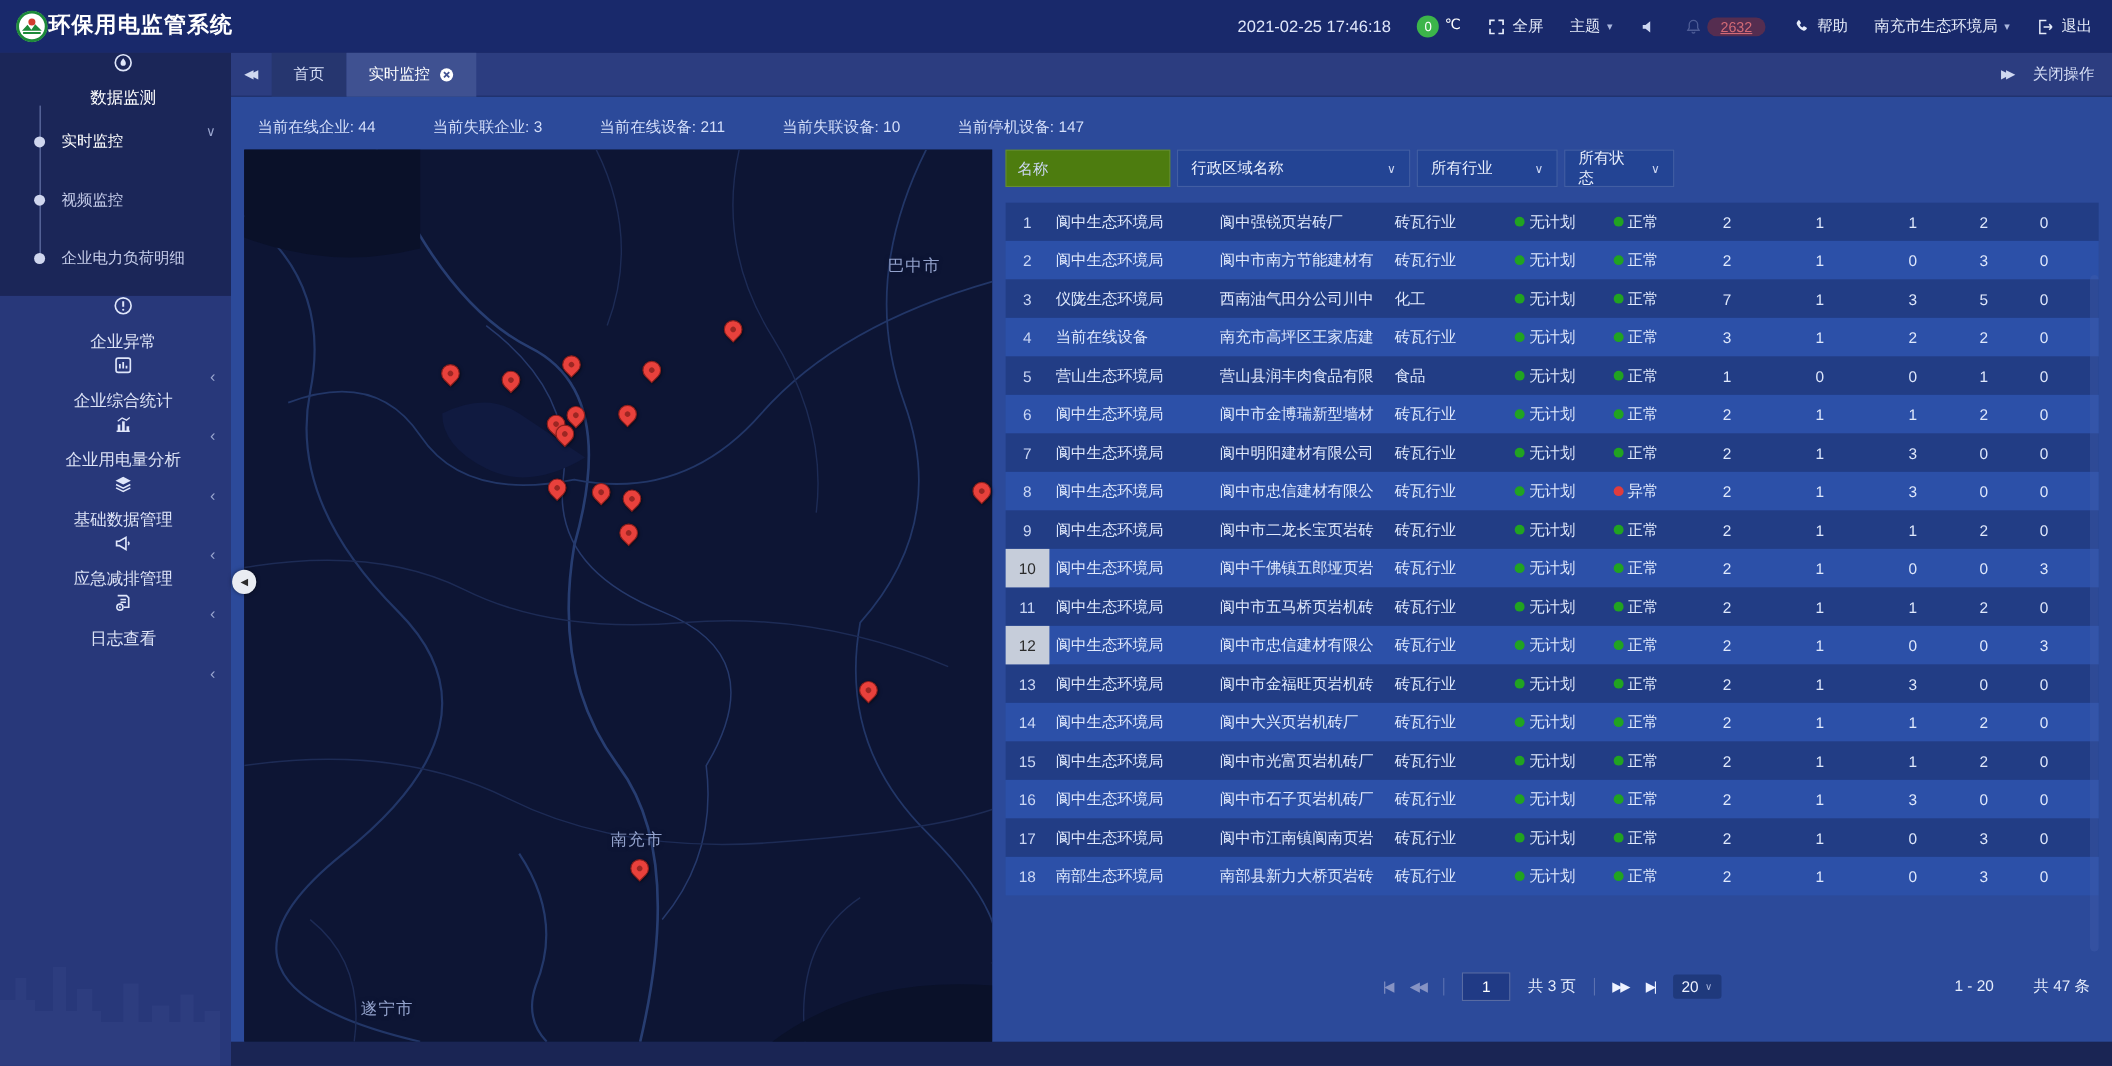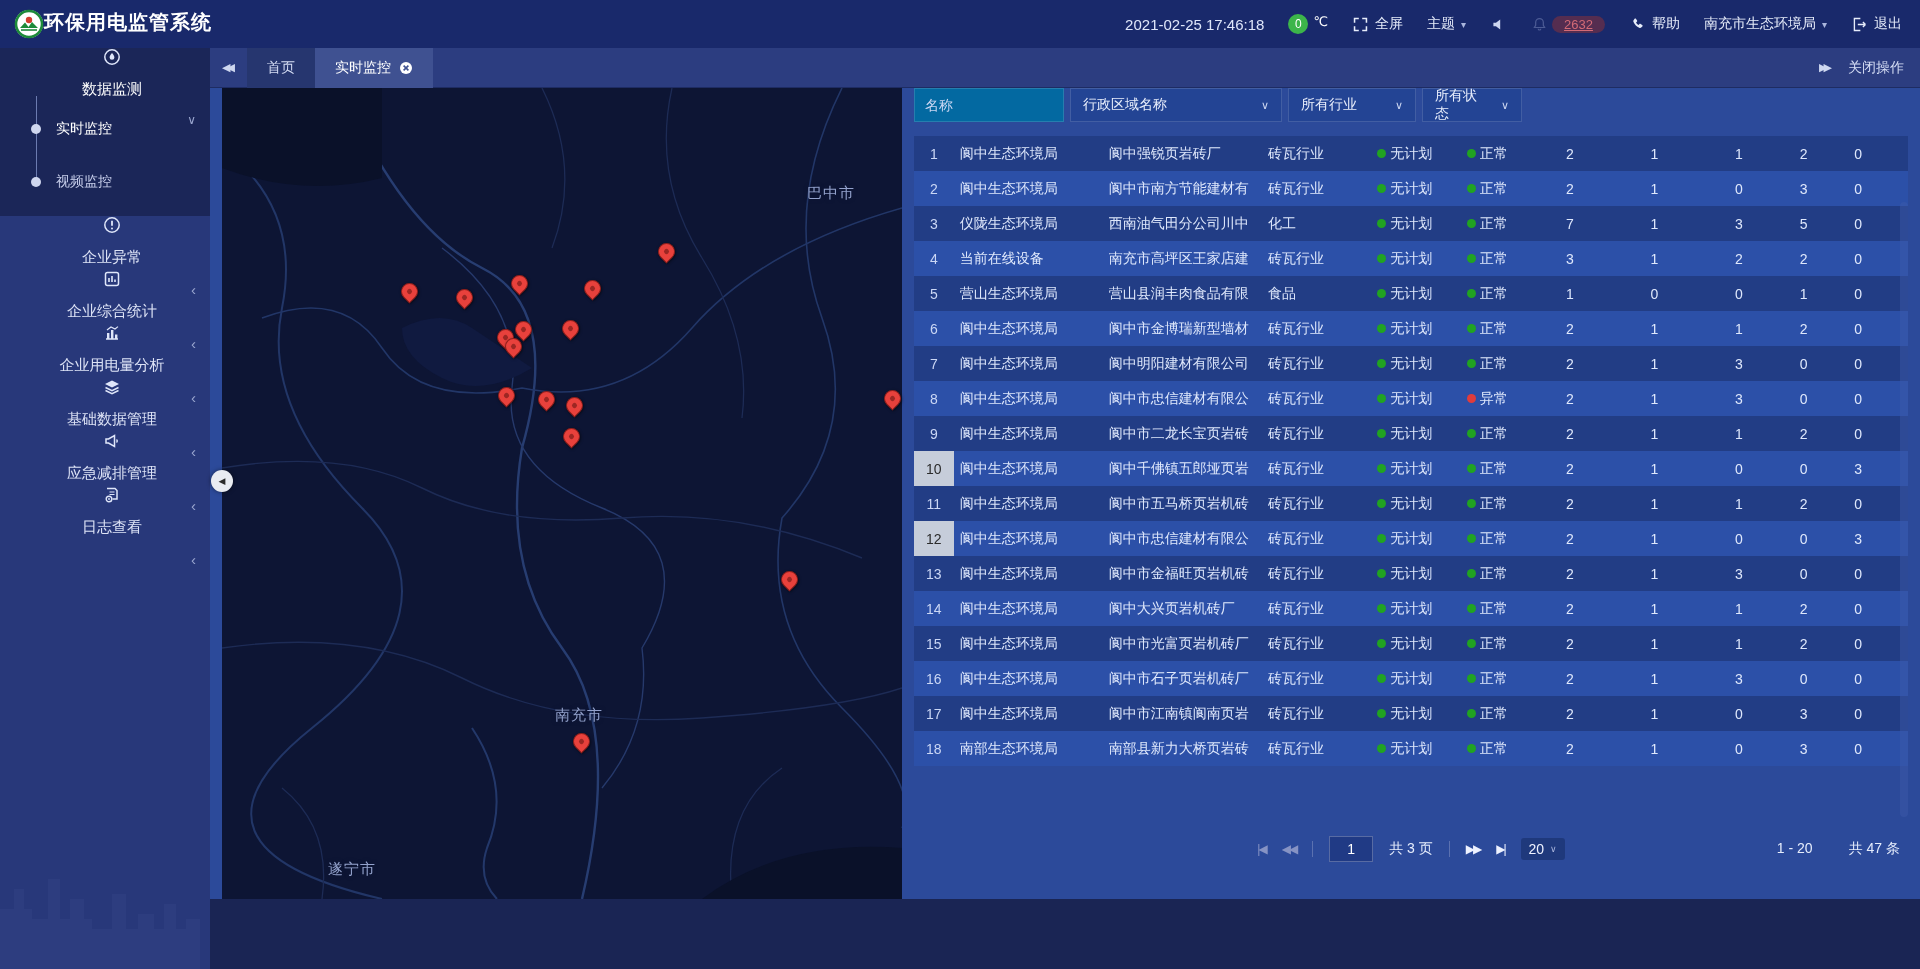--- a/index.html
+++ b/index.html
@@ -82,21 +82,21 @@
     box-shadow:0 1px 3px rgba(0,0,0,.6); }
   .pin::after { content:""; position:absolute; left:5px; top:5px; width:5px; height:5px;
     border-radius:50%; background:#9c2723; }
   .map-collapse { position:absolute; left:-11px; top:382px; width:22px; height:22px;
     border-radius:50%; background:#e9ecf2; color:#2b2b2b; font-size:9px; display:flex;
     align-items:center; justify-content:center; cursor:pointer; box-shadow:0 0 4px rgba(0,0,0,.5); }
 
   
   .panel { flex:1; display:flex; flex-direction:column; min-width:0; }
   .filters { height:34px; flex:0 0 34px; display:flex; gap:6px; margin-bottom:14px; }
-  .f-input { width:150px; background:#0369a1; border:1px solid rgba(255,255,255,.14);
+  .f-input { width:150px; background:#4d7c0f; border:1px solid rgba(255,255,255,.14);
     color:#e8eefc; font-size:14px; padding:0 10px; outline:none;
     font-family:"Liberation Sans","DejaVu Sans",sans-serif; }
   .f-input::placeholder { color:#ccd7f3; opacity:1; }
   .f-select { background:#234494; border:1px solid rgba(255,255,255,.14); color:#e8eefc;
     font-size:14px; display:flex; align-items:center; padding:0 12px; cursor:pointer; }
   .f-select .caret { margin-left:auto; padding-left:14px; font-size:11px; color:#cdd7f2; }
   .f-region { width:212px; } .f-industry { width:128px; } .f-status { width:100px; }
 
   .grid-cols { display:grid;
     grid-template-columns:4% 15% 16% 11% 9% 10% 8.5% 8.5% 6.5% 5.5% 6%; }
@@ -217,20 +217,24 @@
             </div>
             <div class="sb-kids">
               <div class="sb-kid active">
         <span class="sb-dot"></span>
         <span>实时监控</span>
               </div>
               <div class="sb-kid">
         <span class="sb-dot"></span>
         <span>视频监控</span>
               </div>
+              <div class="sb-kid">
+        <span class="sb-dot"></span>
+        <span>企业电力负荷明细</span>
+              </div>
             </div>
           </div>
           <div class="sb-item">
     <span class="sb-ico">
               <svg viewBox="0 0 18 18">
                 <circle cx="9" cy="9" r="7.2" fill="none" stroke="#dfe6fa" stroke-width="1.5"></circle>
                 <path d="M9 4.8v5" stroke="#dfe6fa" stroke-width="1.8"></path>
                 <circle cx="9" cy="12.6" r="1" fill="#dfe6fa"></circle>
               </svg>
             </span>
@@ -312,20 +316,27 @@
             <path d="M4.6 4.6l4.8 4.8 M9.4 4.6l-4.8 4.8" stroke="#3f5191" stroke-width="1.6"></path>
           </svg>
         </div>
         <div class="tabstrip-right">
           <span class="tab-nav-r">▶▶</span>
           <span class="close-ops">关闭操作</span>
         </div>
       </div>
 
       <div class="content">
+        <div class="statusbar">
+            <span class="st-item">当前在线企业: 44</span>
+            <span class="st-item">当前失联企业: 3</span>
+            <span class="st-item">当前在线设备: 211</span>
+            <span class="st-item">当前失联设备: 10</span>
+            <span class="st-item">当前停机设备: 147</span>
+          </div>
 
         <div class="body-row">
 
           <div class="map">
             <svg class="roads" viewBox="0 0 680 811">
               <rect width="680" height="811" fill="#0d1534"></rect>
               <path d="M0 60 Q80 120 60 220 T140 420 T90 640 T160 811" fill="none" stroke="#223667" stroke-width="2"></path>
               <path d="M120 0 Q180 140 260 180 T300 360 Q280 480 340 560 T360 811" fill="none" stroke="#2e4781" stroke-width="2.4" opacity=".8"></path>
               <path d="M680 120 Q540 160 470 240 T300 300 Q200 320 160 260 T40 230" fill="none" stroke="#223667" stroke-width="1.6"></path>
               <path d="M620 0 Q560 120 600 230 T560 430 Q540 540 620 620 T680 740" fill="none" stroke="#223667" stroke-width="1.6"></path>

